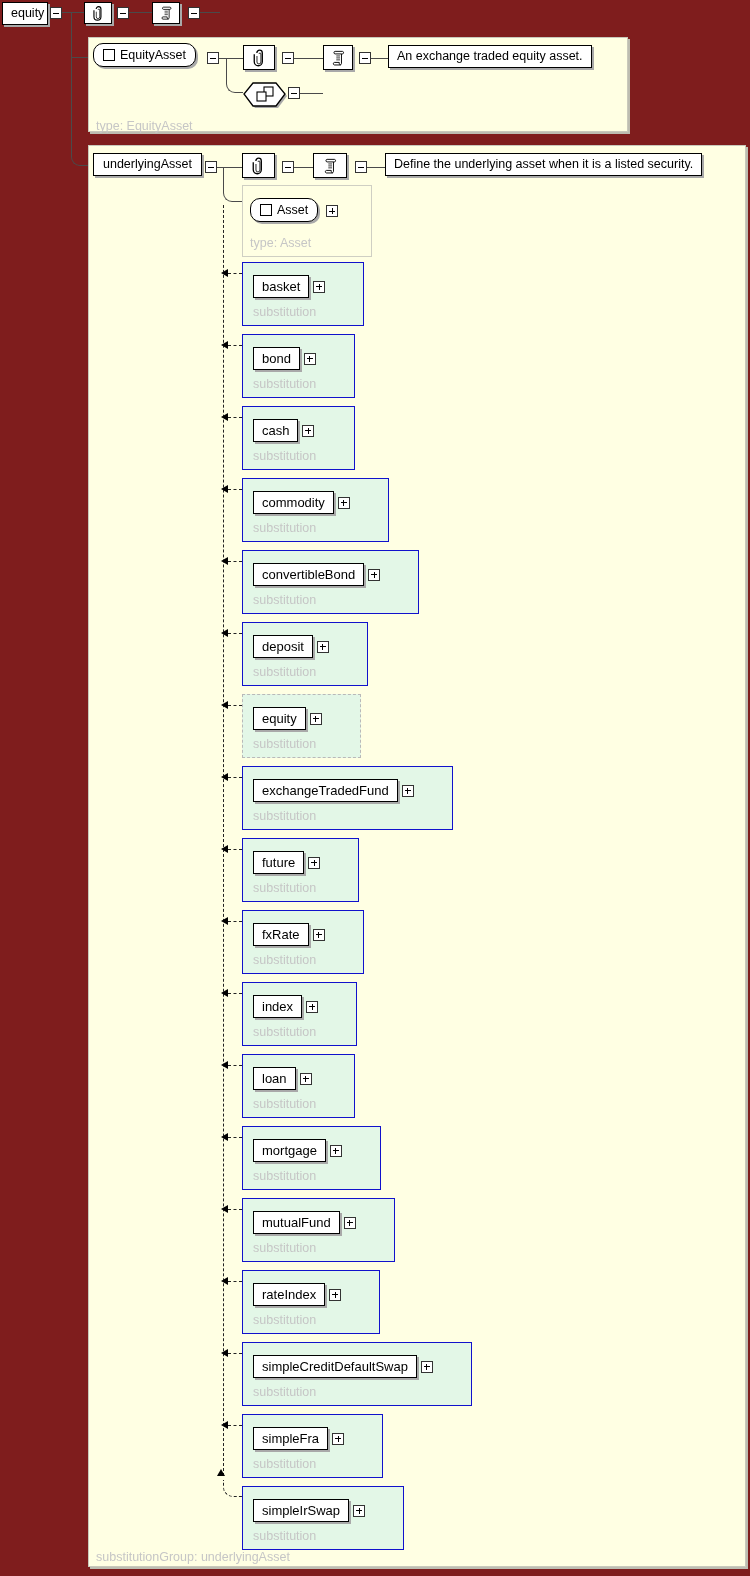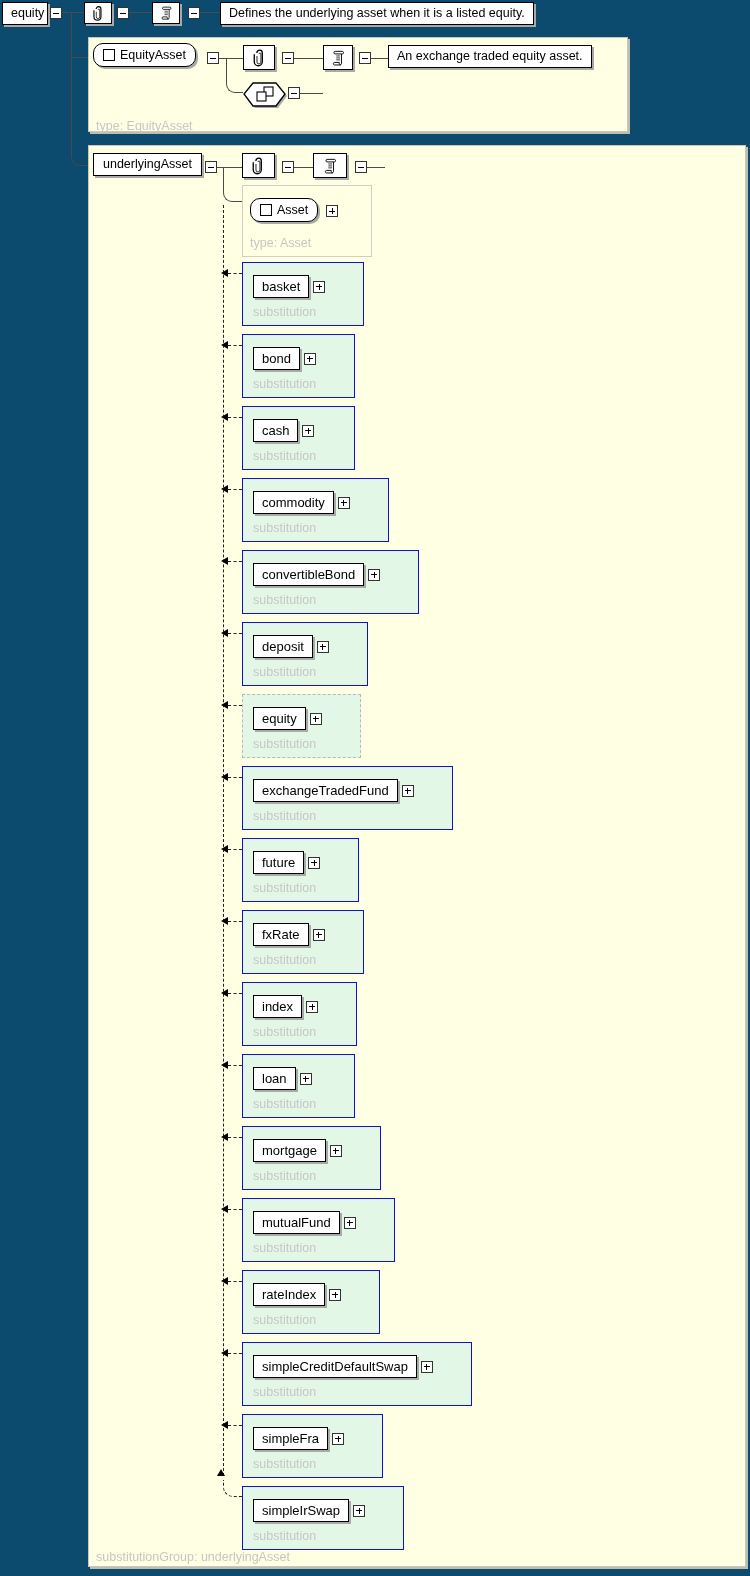--- a/index.html
+++ b/index.html
@@ -1,18 +1,18 @@
 <!DOCTYPE html>
 <html style="--panel-bg: #FFFFE3; --member-bg: #E3F7E7; --member-border: #1111CC; --muted: #C6C6C6;"><head>
 <meta charset="utf-8">
 <style>
   * { box-sizing: border-box; margin: 0; padding: 0; }
   html,body { background:#fff; }
   body { font-family:"Liberation Sans", sans-serif; color:#000; }
-  #stage { position:relative; width:750px; height:1576px; background:#0c4a6e; overflow:hidden; }
+  #stage { position:relative; width:750px; height:1576px; background:#7f1d1d; overflow:hidden; }
 
   .panel { position:absolute; background:var(--panel-bg,#FFFFE3); border:1px solid #c9c9bb;
            box-shadow:2px 2px 0 #bdbdb1; }
   .subpanel { position:absolute; border:1px solid #cfcfc3; }
 
   .ebox, .docbox { position:absolute; background:#fff; border:1px solid #000;
            box-shadow:2px 2px 0 #a9a9a9; padding:2px 8px; font-size:12.5px; line-height:17px;
            white-space:nowrap; height:23px; }
   .center { text-align:center; }
 
@@ -85,21 +85,20 @@
       <g stroke="#000" fill="#fff" stroke-width="1.1">
         <path d="M6 3.2 c-1.8 0 -1.8 3 0 3 h7.5 V17.4 c0 2 -2.6 2 -2.6 0 v-1.2 h-5.6 c-1.8 0 -1.8 3 0 3 h7.3"></path>
         <path d="M6 3.2 h8.6 c1.8 0 1.8 3 0 3 h-1.1" fill="none"></path>
         <path d="M7.4 8.6 h4.4 M7.4 10.9 h4.4 M7.4 13.2 h4.4" stroke-width="0.9"></path>
       </g>
     </svg>
   </div>
   <div class="handle minus" style="left:188px;top:7px"></div>
   <div class="hline" style="left:200px;top:12px;width:20px"></div>
 
-  <div class="docbox" style="left:220px;top:2px">Defines the underlying asset when it is a listed equity.</div>
 
   <div class="panel" style="left:88px;top:37px;width:540px;height:95px"></div>
 
   <div class="badge" style="left:93px;top:43px">
     <span class="sqicon"></span>
     <span>EquityAsset</span>
   </div>
   <div class="handle minus" style="left:207px;top:52px"></div>
   <div class="hline" style="left:219px;top:58px;width:24px"></div>
   <div class="elbow" style="left:226px;top:58px;width:17px;height:35px"></div>
@@ -162,20 +161,21 @@
       <g stroke="#000" fill="#fff" stroke-width="1.1">
         <path d="M6 3.2 c-1.8 0 -1.8 3 0 3 h7.5 V17.4 c0 2 -2.6 2 -2.6 0 v-1.2 h-5.6 c-1.8 0 -1.8 3 0 3 h7.3"></path>
         <path d="M6 3.2 h8.6 c1.8 0 1.8 3 0 3 h-1.1" fill="none"></path>
         <path d="M7.4 8.6 h4.4 M7.4 10.9 h4.4 M7.4 13.2 h4.4" stroke-width="0.9"></path>
       </g>
     </svg>
   </div>
   <div class="handle minus" style="left:355px;top:161px"></div>
   <div class="hline" style="left:367px;top:167px;width:18px"></div>
 
+  <div class="docbox" style="left:385px;top:153px">Define the underlying asset when it is a listed security.</div>
 
   <div class="subpanel" style="left:242px;top:185px;width:130px;height:72px"></div>
   <div class="badge" style="left:250px;top:198px">
     <span class="sqicon"></span>
     <span>Asset</span>
   </div>
   <div class="handle plus" style="left:326px;top:205px"></div>
   <div class="muted" style="left:250px;top:236px">type: Asset</div>
 
   <div class="dashv" style="left:223px;top:205px;height:1271px"></div>

